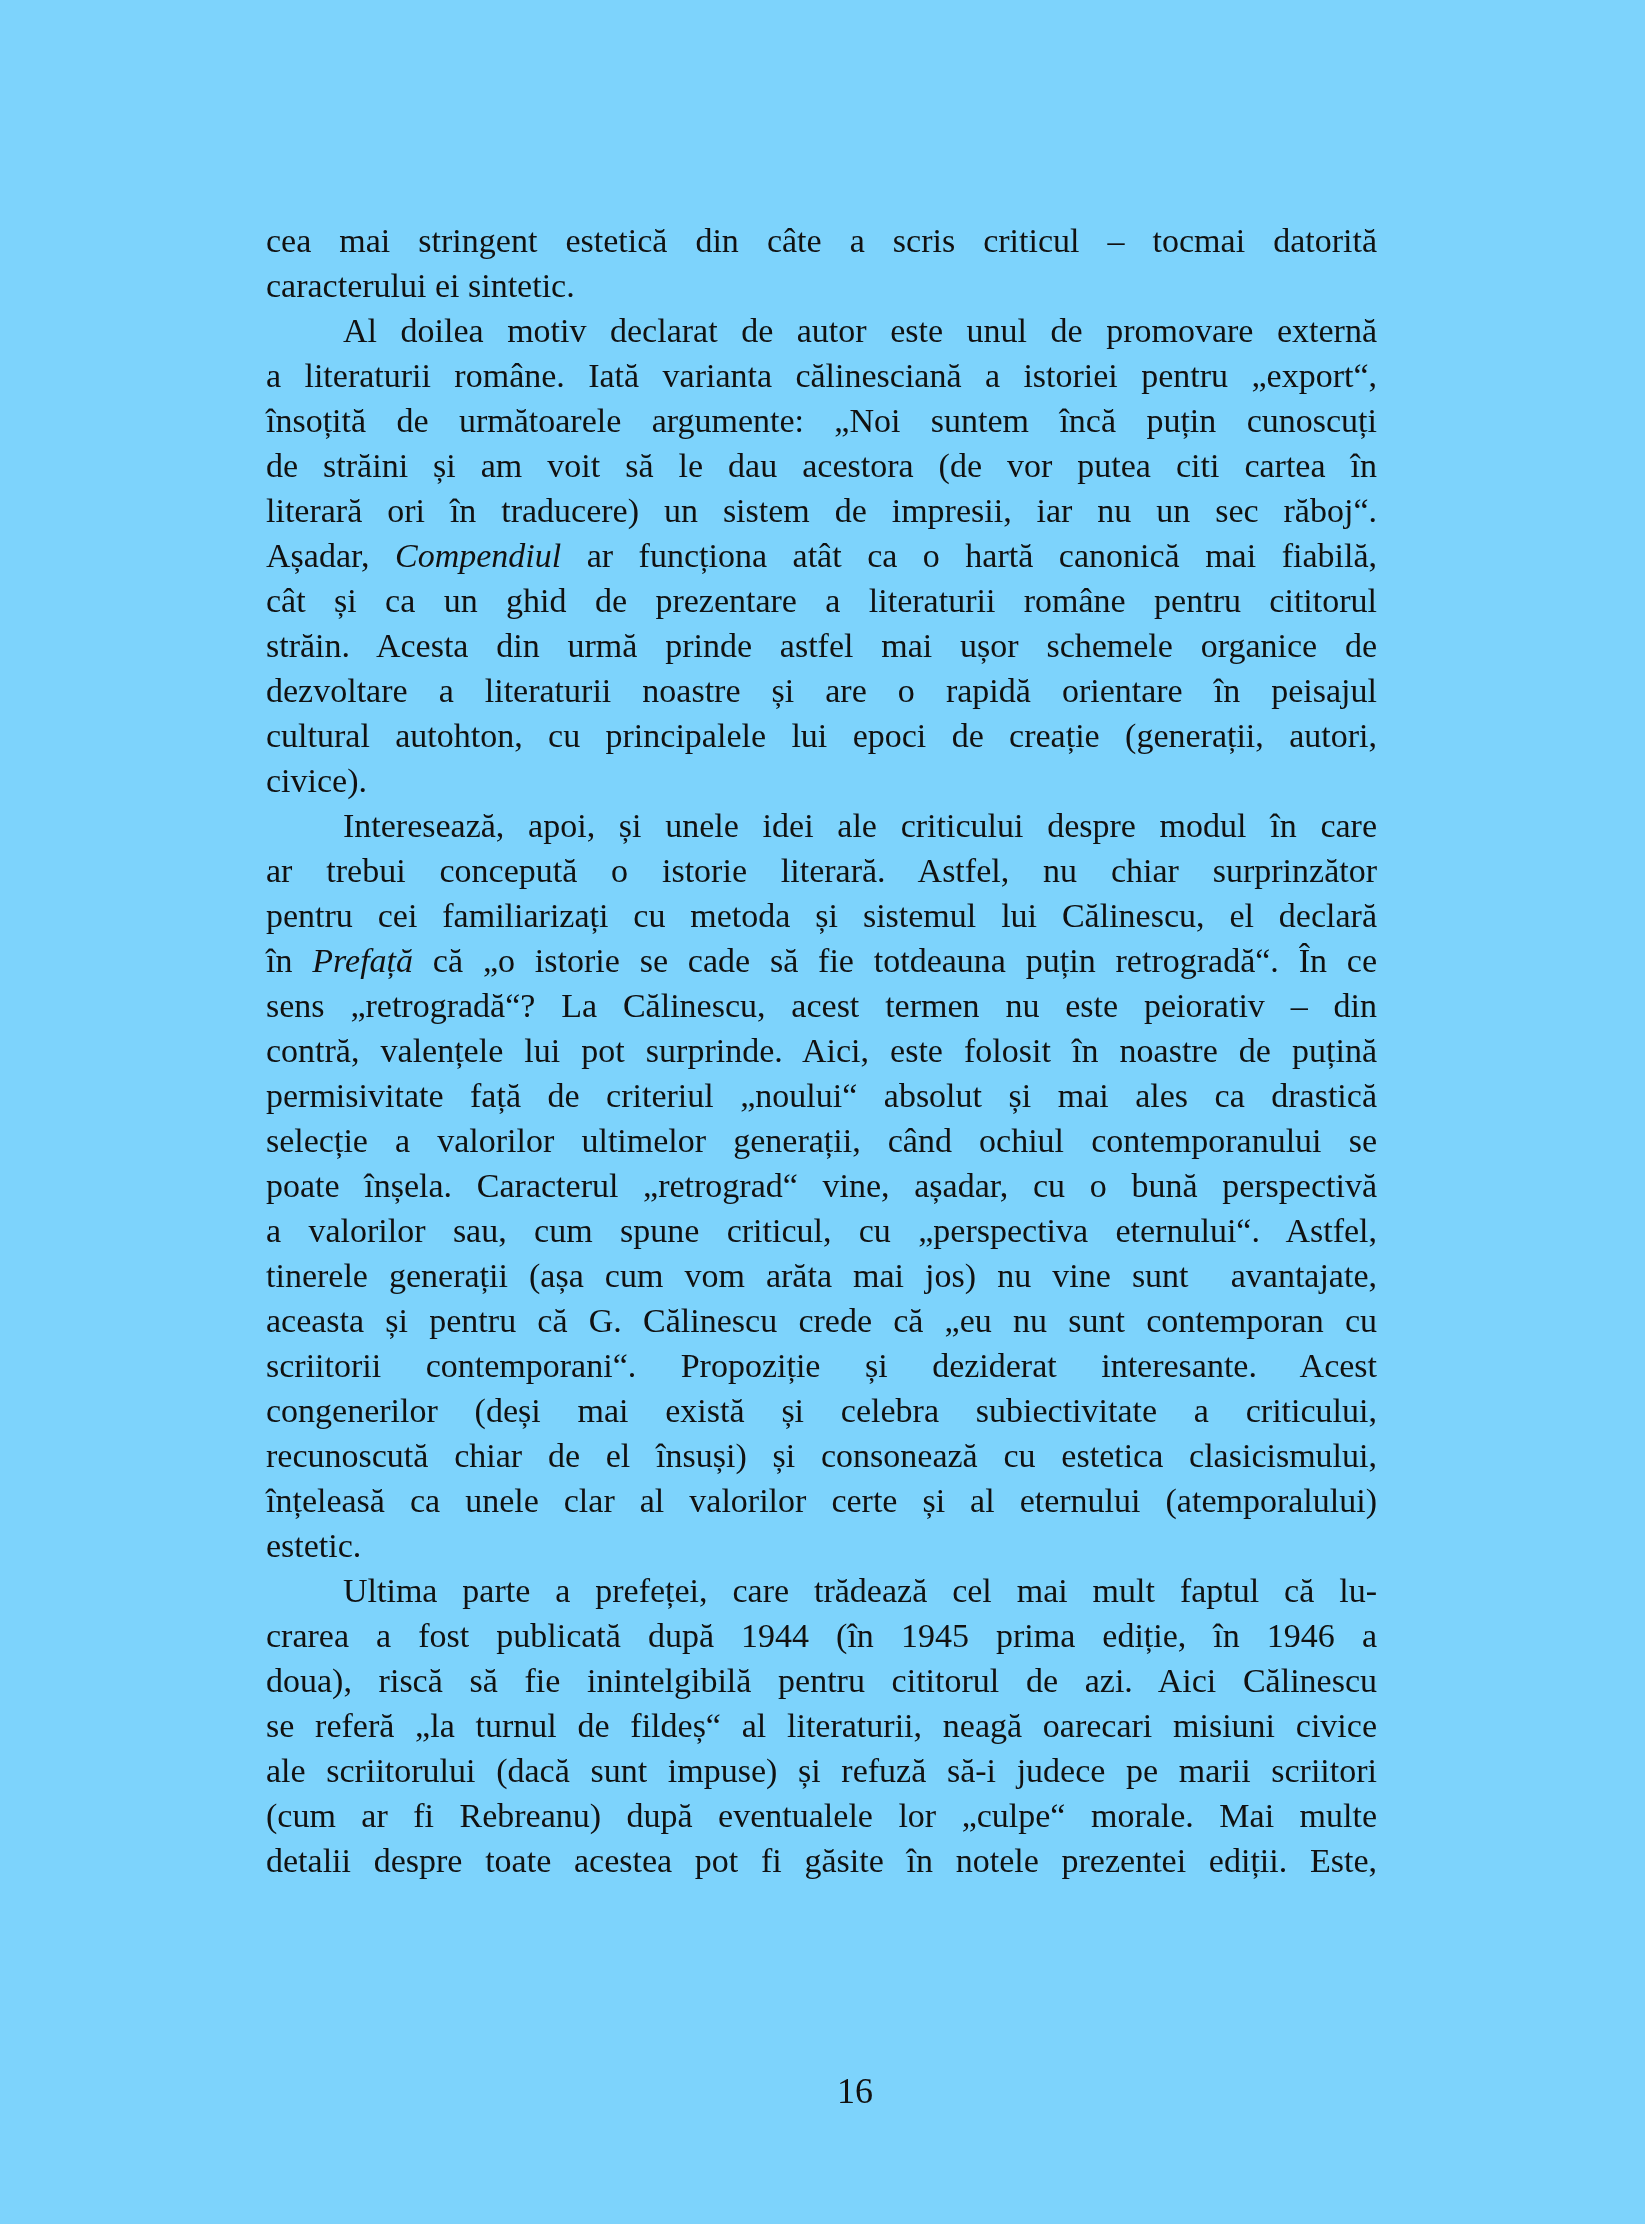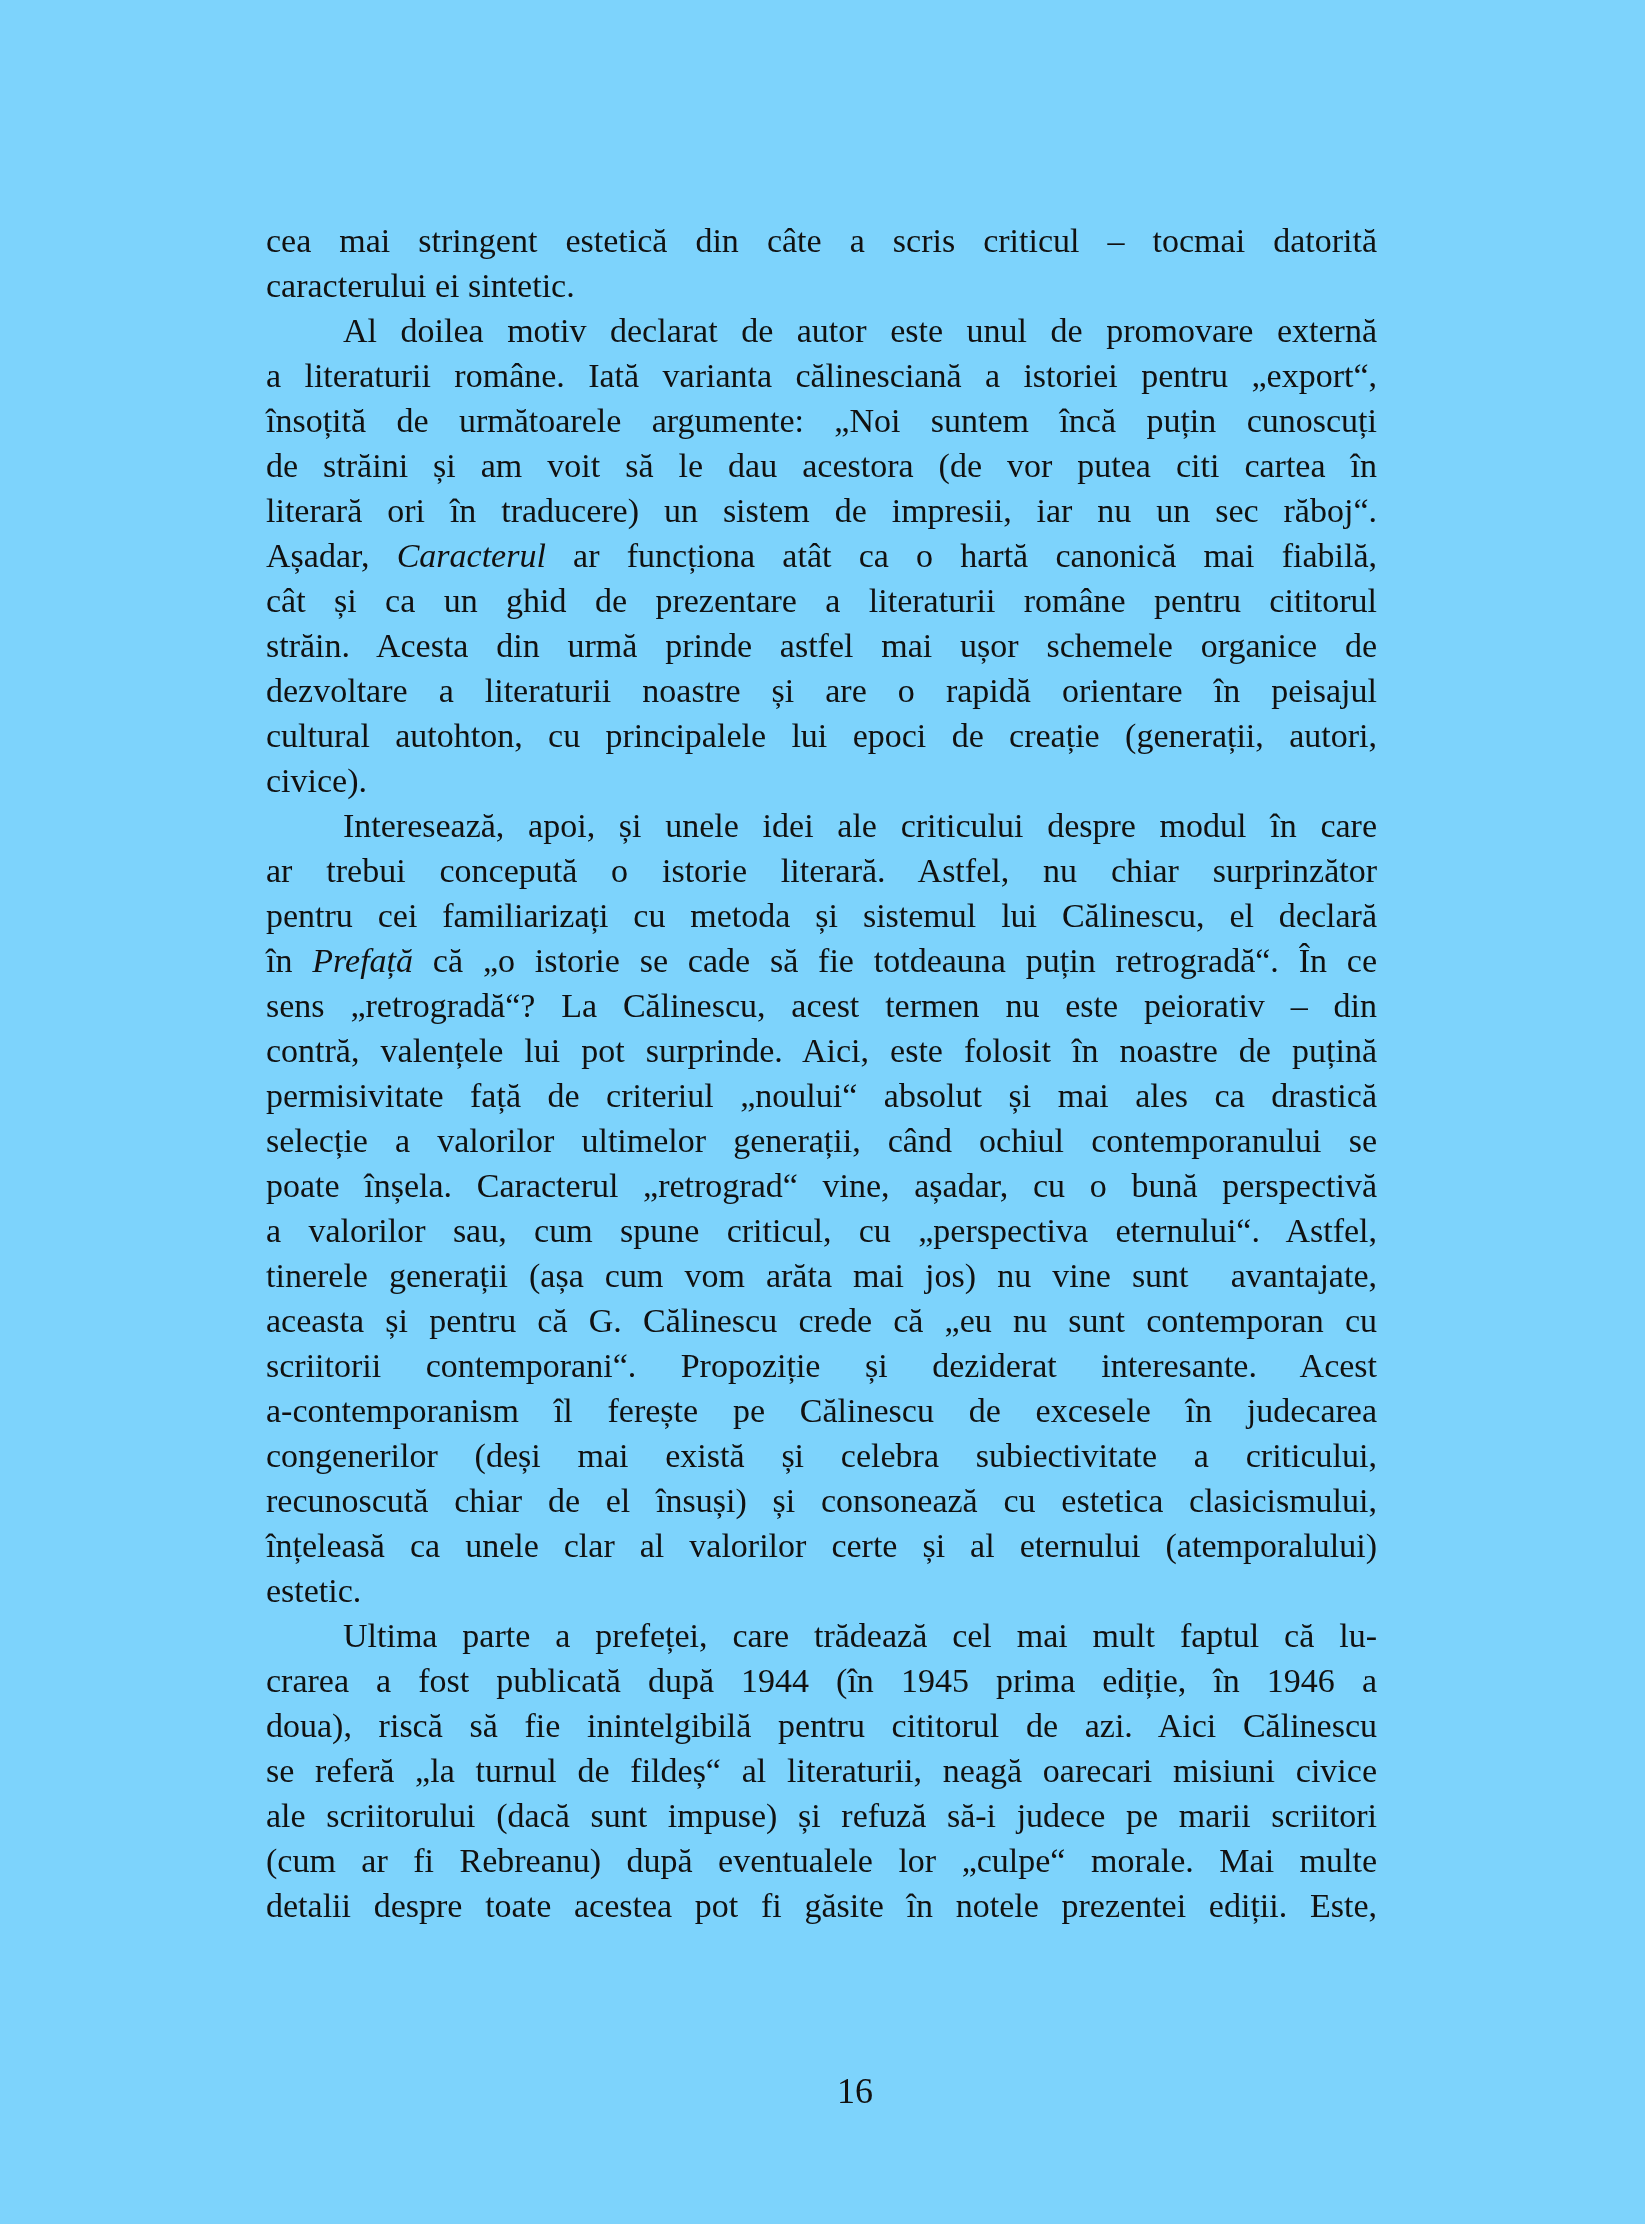--- a/index.html
+++ b/index.html
@@ -63,40 +63,39 @@
 
 <div class="page">
   <div class="text-block" id="text-block">
       <div class="line" style="word-spacing: 0px;"><span>cea mai stringent estetică din câte a scris criticul – tocmai datorită</span></div>
       <div class="line last"><span>caracterului ei sintetic.</span></div>
       <div class="line indent" style="word-spacing: 0px;"><span>Al doilea motiv declarat de autor este unul de promovare externă</span></div>
       <div class="line" style="word-spacing: 0px;"><span>a literaturii române. Iată varianta călinesciană a istoriei pentru „export“,</span></div>
       <div class="line" style="word-spacing: 0px;"><span>însoțită de următoarele argumente: „Noi suntem încă puțin cunoscuți</span></div>
       <div class="line" style="word-spacing: 0px;"><span>de străini și am voit să le dau acestora (de vor putea citi cartea în</span></div>
       <div class="line" style="word-spacing: 0px;"><span>literară ori în traducere) un sistem de impresii, iar nu un sec răboj“.</span></div>
-      <div class="line" style="word-spacing: 0px;"><span>Așadar, </span><em>Caracterul</em><span> ar funcționa atât ca o hartă canonică mai fiabilă,</span></div>
+      <div class="line" style="word-spacing: 0px;"><span>Așadar, </span><em>Compendiul</em><span> ar funcționa atât ca o hartă canonică mai fiabilă,</span></div>
       <div class="line" style="word-spacing: 0px;"><span>cât și ca un ghid de prezentare a literaturii române pentru cititorul</span></div>
       <div class="line" style="word-spacing: 0px;"><span>străin. Acesta din urmă prinde astfel mai ușor schemele organice de</span></div>
       <div class="line" style="word-spacing: 0px;"><span>dezvoltare a literaturii noastre și are o rapidă orientare în peisajul</span></div>
       <div class="line" style="word-spacing: 0px;"><span>cultural autohton, cu principalele lui epoci de creație (generații, autori,</span></div>
       <div class="line last"><span>civice).</span></div>
       <div class="line indent" style="word-spacing: 0px;"><span>Interesează, apoi, și unele idei ale criticului despre modul în care</span></div>
       <div class="line" style="word-spacing: 0px;"><span>ar trebui concepută o istorie literară. Astfel, nu chiar surprinzător</span></div>
       <div class="line" style="word-spacing: 0px;"><span>pentru cei familiarizați cu metoda și sistemul lui Călinescu, el declară</span></div>
       <div class="line" style="word-spacing: 0px;"><span>în </span><em>Prefață</em><span> că „o istorie se cade să fie totdeauna puțin retrogradă“. În ce</span></div>
       <div class="line" style="word-spacing: 0px;"><span>sens „retrogradă“? La Călinescu, acest termen nu este peiorativ – din</span></div>
       <div class="line" style="word-spacing: 0px;"><span>contră, valențele lui pot surprinde. Aici, este folosit în noastre de puțină</span></div>
       <div class="line" style="word-spacing: 0px;"><span>permisivitate față de criteriul „noului“ absolut și mai ales ca drastică</span></div>
       <div class="line" style="word-spacing: 0px;"><span>selecție a valorilor ultimelor generații, când ochiul contemporanului se</span></div>
       <div class="line" style="word-spacing: 0px;"><span>poate înșela. Caracterul „retrograd“ vine, așadar, cu o bună perspectivă</span></div>
       <div class="line" style="word-spacing: 0px;"><span>a valorilor sau, cum spune criticul, cu „perspectiva eternului“. Astfel,</span></div>
       <div class="line" style="word-spacing: 0px;"><span>tinerele generații (așa cum vom arăta mai jos) nu vine sunt  avantajate,</span></div>
       <div class="line" style="word-spacing: 0px;"><span>aceasta și pentru că G. Călinescu crede că „eu nu sunt contemporan cu</span></div>
       <div class="line" style="word-spacing: 0px;"><span>scriitorii contemporani“. Propoziție și deziderat interesante. Acest</span></div>
-      <div class="line" style="word-spacing: 0px;"><span>a-contemporanism îl ferește pe Călinescu de excesele în judecarea</span></div>
       <div class="line" style="word-spacing: 0px;"><span>congenerilor (deși mai există și celebra subiectivitate a criticului,</span></div>
       <div class="line" style="word-spacing: 0px;"><span>recunoscută chiar de el însuși) și consonează cu estetica clasicismului,</span></div>
       <div class="line" style="word-spacing: 0px;"><span>înțeleasă ca unele clar al valorilor certe și al eternului (atemporalului)</span></div>
       <div class="line last"><span>estetic.</span></div>
       <div class="line indent" style="word-spacing: 0px;"><span>Ultima parte a prefeței, care trădează cel mai mult faptul că lu-</span></div>
       <div class="line" style="word-spacing: 0px;"><span>crarea a fost publicată după 1944 (în 1945 prima ediție, în 1946 a</span></div>
       <div class="line" style="word-spacing: 0px;"><span>doua), riscă să fie inintelgibilă pentru cititorul de azi. Aici Călinescu</span></div>
       <div class="line" style="word-spacing: 0px;"><span>se referă „la turnul de fildeș“ al literaturii, neagă oarecari misiuni civice</span></div>
       <div class="line" style="word-spacing: 0px;"><span>ale scriitorului (dacă sunt impuse) și refuză să-i judece pe marii scriitori</span></div>
       <div class="line" style="word-spacing: 0px;"><span>(cum ar fi Rebreanu) după eventualele lor „culpe“ morale. Mai multe</span></div>

